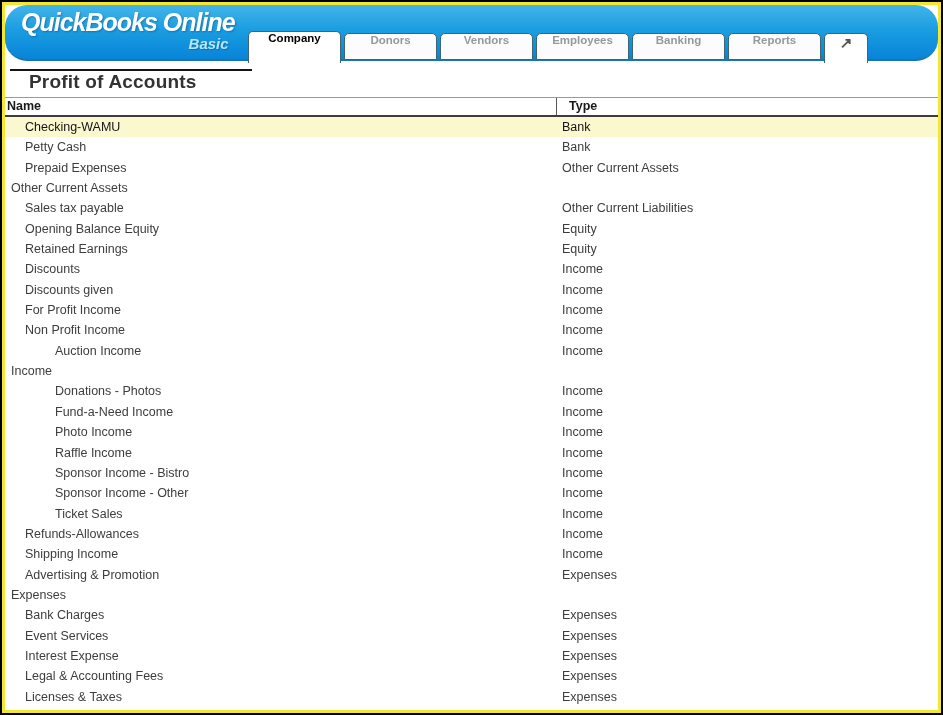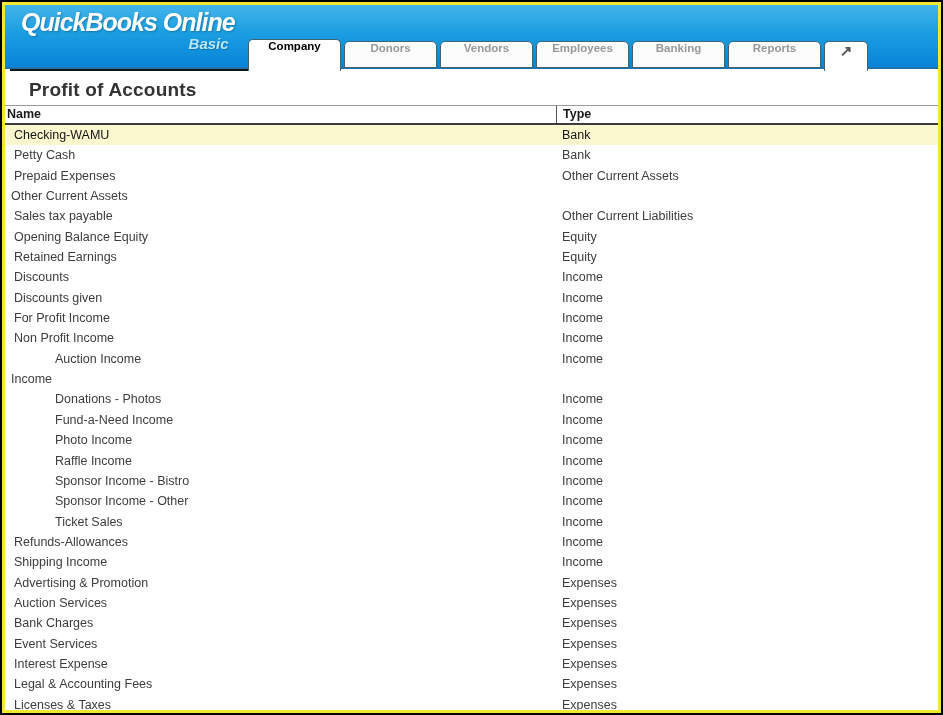--- a/index.html
+++ b/index.html
@@ -17,24 +17,25 @@
   }
   .inner {
     width: 100%; height: 100%;
     border: 3px solid #f2e832;
     background: #fff;
     position: relative;
     overflow: hidden;
   }
   
   .topbar {
-    height: 64px;
+    height: 56px;
     background: linear-gradient(180deg, #44b4e9 0%, #1a9ee1 45%, #0884d8 100%);
     border-bottom: 2px solid #1c74ad;
     position: relative;
+    border-radius: 22px;
   }
   .logo {
     position: absolute; left: 16px; top: 5px;
     font-style: italic; font-weight: bold;
     text-align: right;
     line-height: 1;
     cursor: default;
   }
   .logo-main {
     color: #ffffff; font-size: 25px; letter-spacing: -1px;
@@ -94,28 +95,28 @@
     display: grid;
     grid-template-columns: 551px 1fr;
   }
   .thead {
     border-top: 1px solid #9a9a9a;
     border-bottom: 2px solid #3c3c3c;
     font-size: 12.5px; font-weight: bold; color: #1a1a1a;
     height: 20px; line-height: 17px;
   }
   .thead .th-name { padding-left: 2px; }
-  .thead .th-type { padding-left: 6px; border-left: 1px solid #555; }
+  .thead .th-type { padding-left: 12px; border-left: 1px solid #555; }
   .tbody { width: 100%; }
   .row {
     height: 20.35px; line-height: 20.35px;
     font-size: 12.5px; color: #3d3d3d;
     cursor: pointer;
   }
-  .row .cell-name { padding-left: 9px; white-space: nowrap; overflow: hidden; }
+  .row .cell-name { padding-left: 20px; white-space: nowrap; overflow: hidden; }
   .row .cell-type { padding-left: 6px; white-space: nowrap; overflow: hidden; }
   .row.indent .cell-name { padding-left: 50px; }
   .row.highlight { background: #fbf8cf; color: #141414; }
 </style>
 </head>
 <body>
 
 <div class="frame">
   <div class="inner">
 
@@ -272,21 +273,20 @@
           <div class="cell-name">Shipping Income</div>
           <div class="cell-type">Income</div>
         </div>
 
         <div class="grid-row row">
           <div class="cell-name">Advertising &amp; Promotion</div>
           <div class="cell-type">Expenses</div>
         </div>
 
         <div class="grid-row row">
-          <div class="cell-name">Auction Services</div>
           <div class="cell-type">Expenses</div>
         </div>
 
         <div class="grid-row row">
           <div class="cell-name">Bank Charges</div>
           <div class="cell-type">Expenses</div>
         </div>
 
         <div class="grid-row row">
           <div class="cell-name">Event Services</div>

